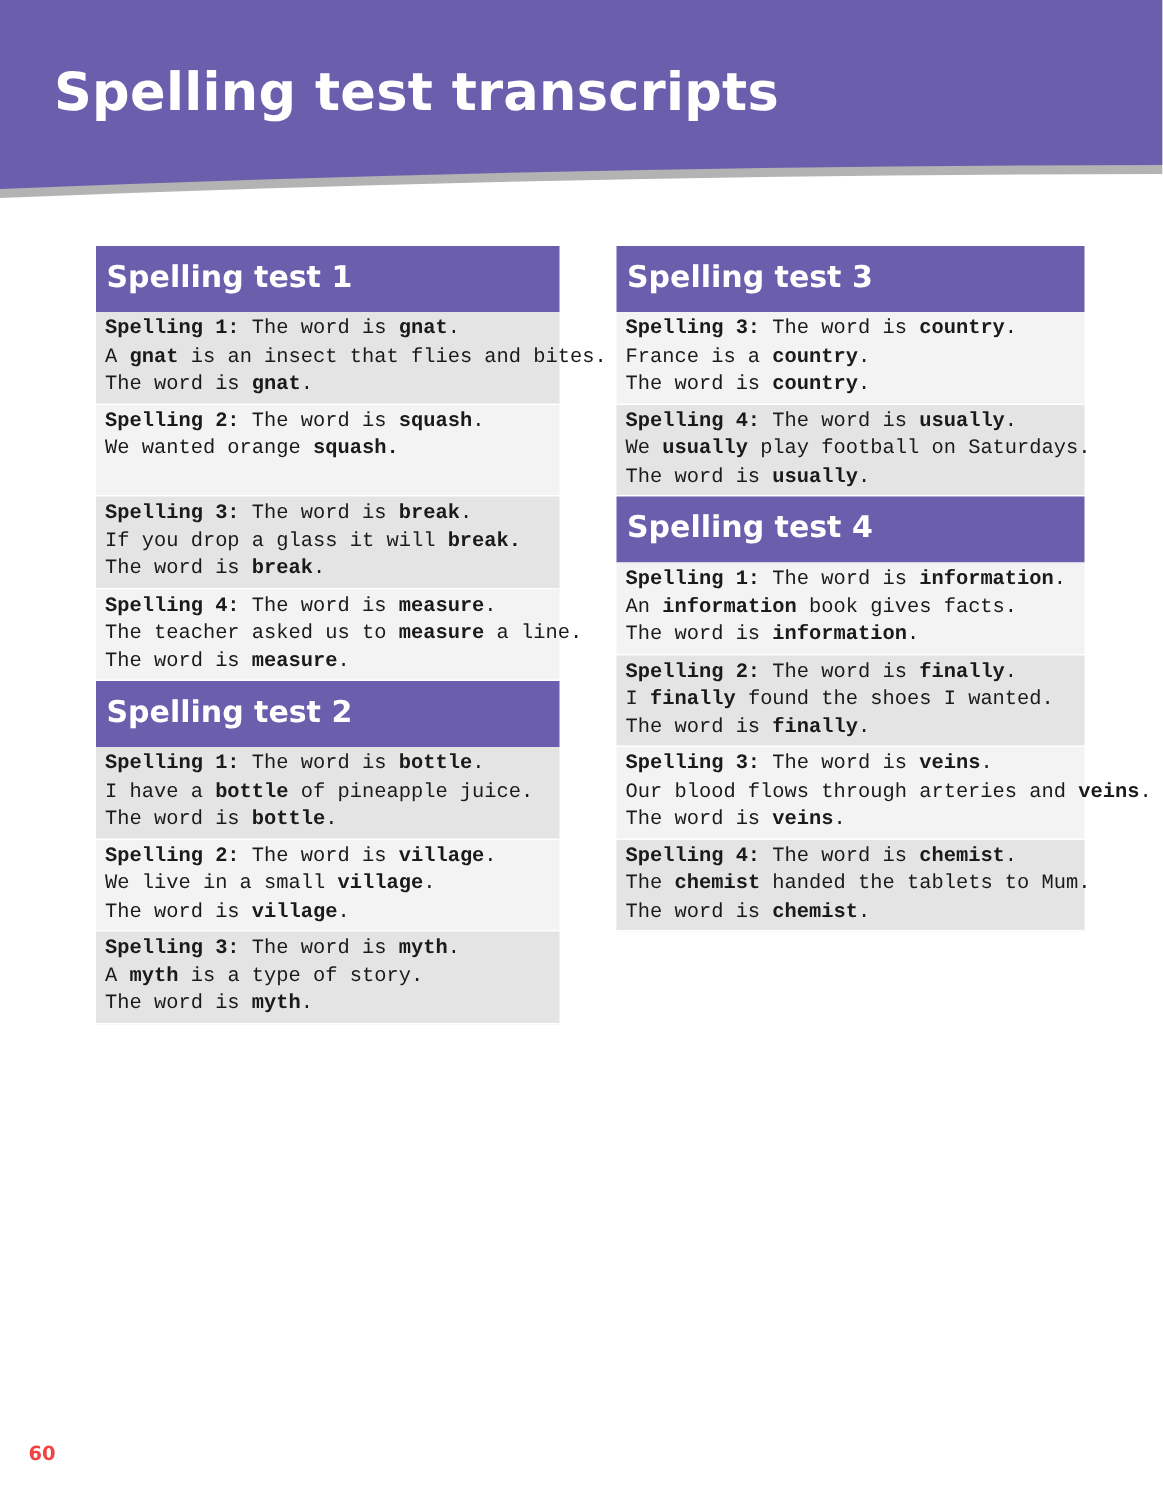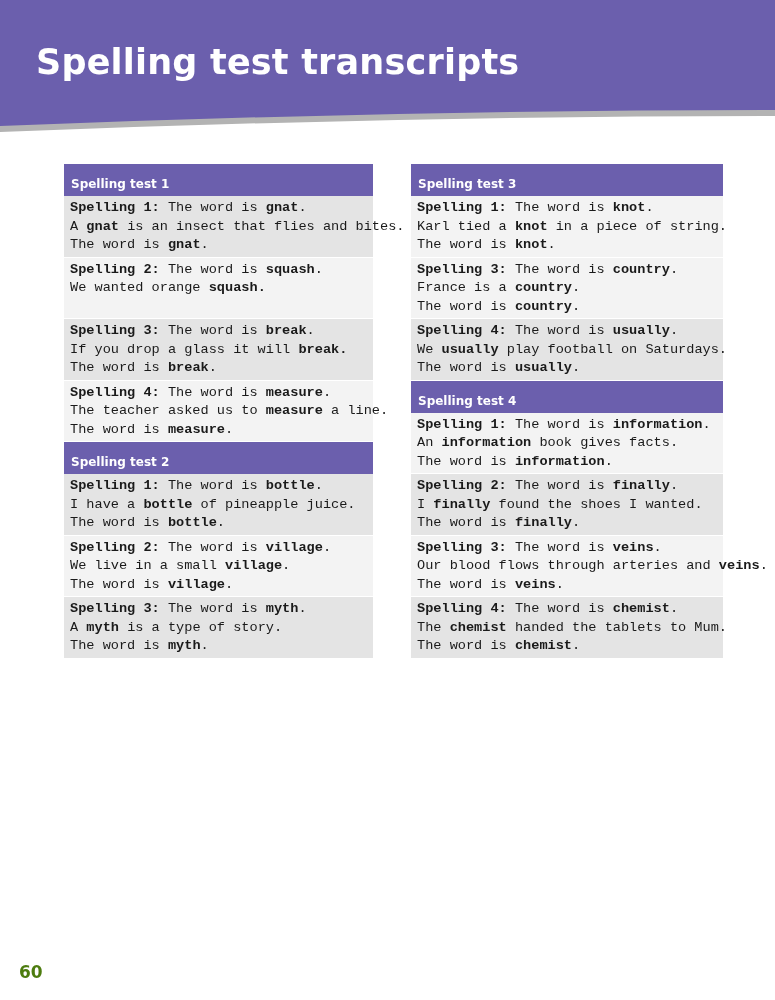--- a/index.html
+++ b/index.html
@@ -6,29 +6,29 @@
   body { width:775px; height:1000px; background:#ffffff; position:relative; overflow:hidden;
          font-family:"DejaVu Sans", sans-serif; color:#1a1a1a; }
   .banner { position:absolute; left:0; top:0; width:775px; height:132px; }
   .banner svg { position:absolute; left:0; top:0; }
   .page-title { position:absolute; left:36px; top:42px; margin:0; color:#ffffff;
                 font-family:"DejaVu Sans", sans-serif; font-weight:bold; font-size:35px;
                 letter-spacing:0.2px; }
   .column { position:absolute; top:164px; }
   .col-left { left:64px; width:309px; }
   .col-right { left:411px; width:312px; }
-  .test-header { height:32px; background:#6b5fad; color:#ffffff; font-weight:bold;
-                 font-size:12px; line-height:40px; padding-left:7px; box-sizing:border-box; }
+  .test-header { height:44px; background:#6b5fad; color:#ffffff; font-weight:bold;
+                 font-size:20px; line-height:40px; padding-left:7px; box-sizing:border-box; }
   .row { height:61.5px; box-sizing:border-box; padding:3px 6px 0 6px; font-size:13.6px;
          line-height:18.6px; border-bottom:1px solid #ffffff; }
   .row.dark { background:#e4e4e4; }
   .row.light { background:#f3f3f3; }
   .row b { font-weight:bold; }
   .line { display:block; white-space:nowrap;font-family:Liberation Mono, monospace; }
-  .page-number { position:absolute; left:19px; top:962px; font-weight:bold; font-size:17px; color:#4d7c0f; }
+  .page-number { position:absolute; left:19px; top:962px; font-weight:bold; font-size:13px; color:#ef4444; }
 </style>
 </head>
 <body>
 
 <div class="banner">
   <svg width="775" height="132" viewBox="0 0 775 132">
     <path d="M0,0 L775,0 L775,116 Q400,116 0,132 Z" fill="#b3b3b3"></path>
     <path d="M0,0 L775,0 L775,110 Q400,110 0,126 Z" fill="#6b5fad"></path>
   </svg>
   <h1 class="page-title">Spelling test transcripts</h1>
@@ -74,25 +74,20 @@
         <span class="line"><span>A </span><b style="font-weight: bold;">myth</b><span> is a type of story.</span></span>
         <span class="line"><span>The word is </span><b style="font-weight: bold;">myth</b><span>.</span></span>
       </div>
   </div>
 </div>
 
 <div class="column col-right">
   <div>
     <div class="test-header">Spelling test 3</div>
     <div class="row light">
-        <span class="line"><b style="font-weight: bold;">Spelling 1:</b><span> The word is </span><b style="font-weight: bold;">knot</b><span>.</span></span>
-        <span class="line"><span>Karl tied a </span><b style="font-weight: bold;">knot</b><span> in a piece of string.</span></span>
-        <span class="line"><span>The word is </span><b style="font-weight: bold;">knot</b><span>.</span></span>
-      </div>
-    <div class="row light">
         <span class="line"><b style="font-weight: bold;">Spelling 3:</b><span> The word is </span><b style="font-weight: bold;">country</b><span>.</span></span>
         <span class="line"><span>France is a </span><b style="font-weight: bold;">country</b><span>.</span></span>
         <span class="line"><span>The word is </span><b style="font-weight: bold;">country</b><span>.</span></span>
       </div>
     <div class="row dark">
         <span class="line"><b style="font-weight: bold;">Spelling 4:</b><span> The word is </span><b style="font-weight: bold;">usually</b><span>.</span></span>
         <span class="line"><span>We </span><b style="font-weight: bold;">usually</b><span> play football on Saturdays.</span></span>
         <span class="line"><span>The word is </span><b style="font-weight: bold;">usually</b><span>.</span></span>
       </div>
   </div>

